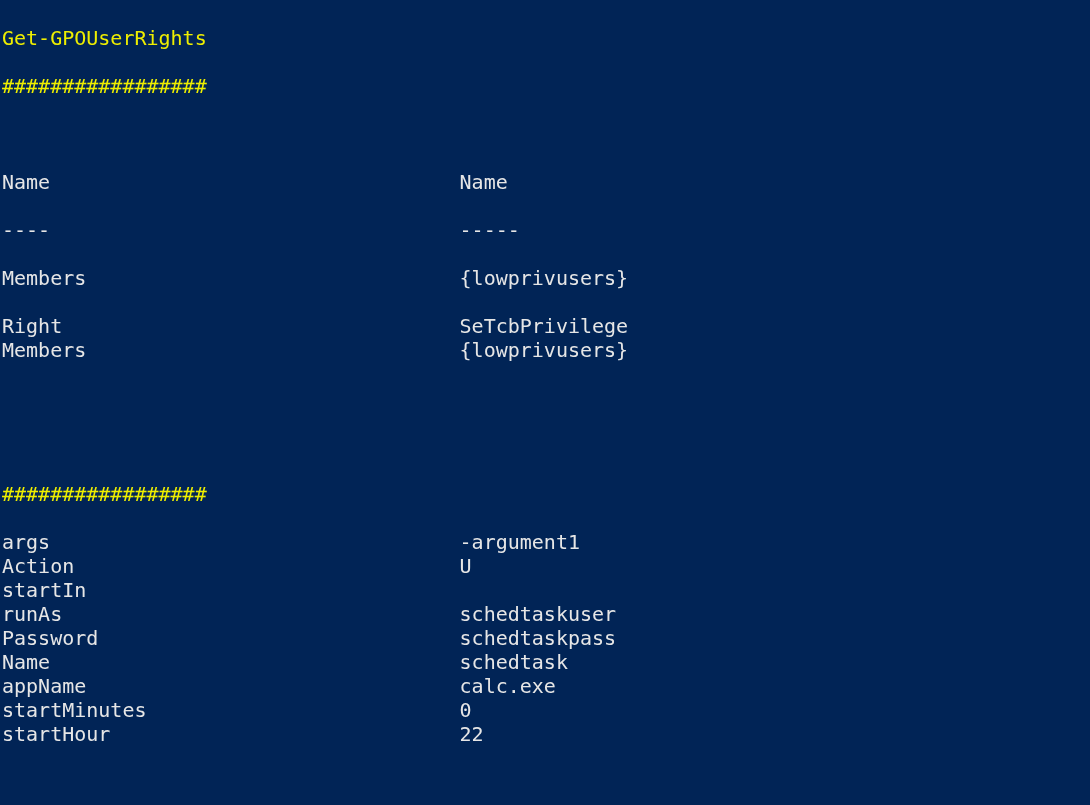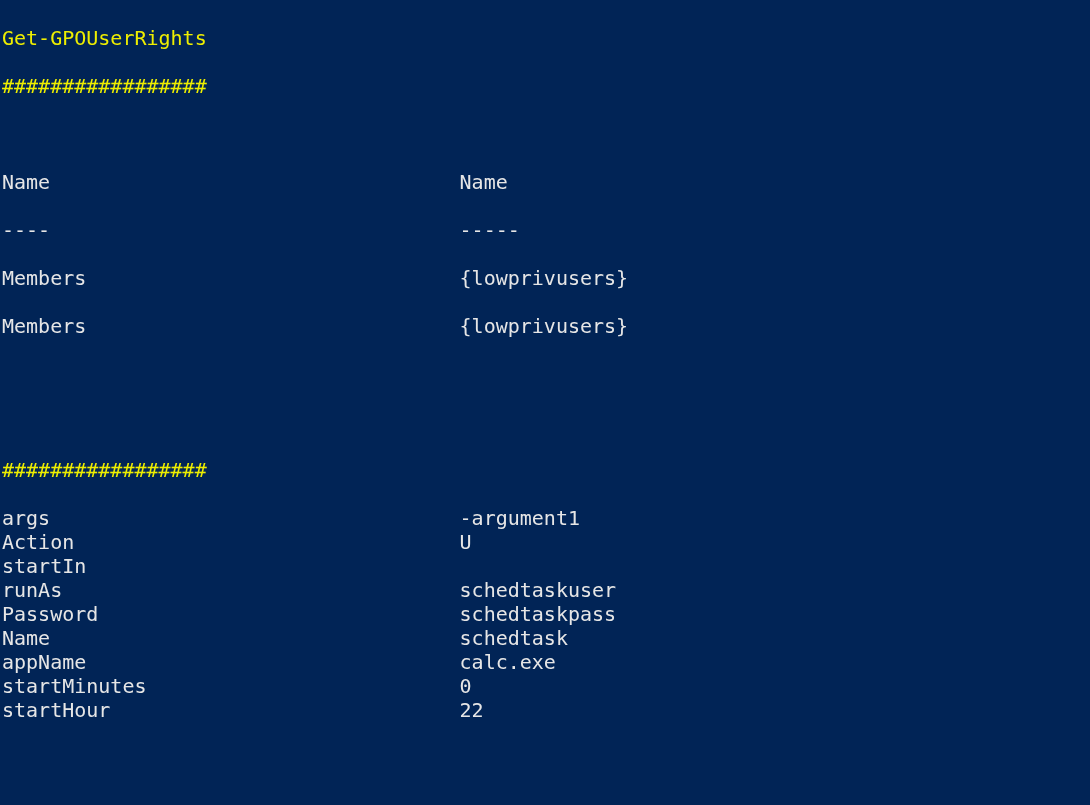--- a/index.html
+++ b/index.html
@@ -24,21 +24,21 @@
 </style>
 </head>
 <body>
 
 <div class="console">
 <div class="line yellow">Get-GPOUserRights</div>
 <div class="line yellow">#################</div>
 <div class="line"> </div>
 <div class="line"><span>Name                                  </span><span>Name</span></div>
 <div class="line"><span>----                                  </span><span>-----</span></div>
-<div><div class="line">Members                               {lowprivusers}</div><div class="line"> </div><div class="line">Members                               {lowprivusers}</div></div>
+<div><div class="line">Members                               {lowprivusers}</div><div class="line"> </div><div class="line">Right                                 SeTcbPrivilege</div><div class="line">Members                               {lowprivusers}</div></div>
 <div class="line"> </div>
 <div class="line"> </div>
 <div class="line yellow">#################</div>
 <div><div class="line">args                                  -argument1</div><div class="line">Action                                U</div><div class="line">startIn                               </div><div class="line">runAs                                 schedtaskuser</div><div class="line">Password                              schedtaskpass</div><div class="line">Name                                  schedtask</div><div class="line">appName                               calc.exe</div><div class="line">startMinutes                          0</div><div class="line">startHour                             22</div></div>
 
 
 
 
 
 </div>

